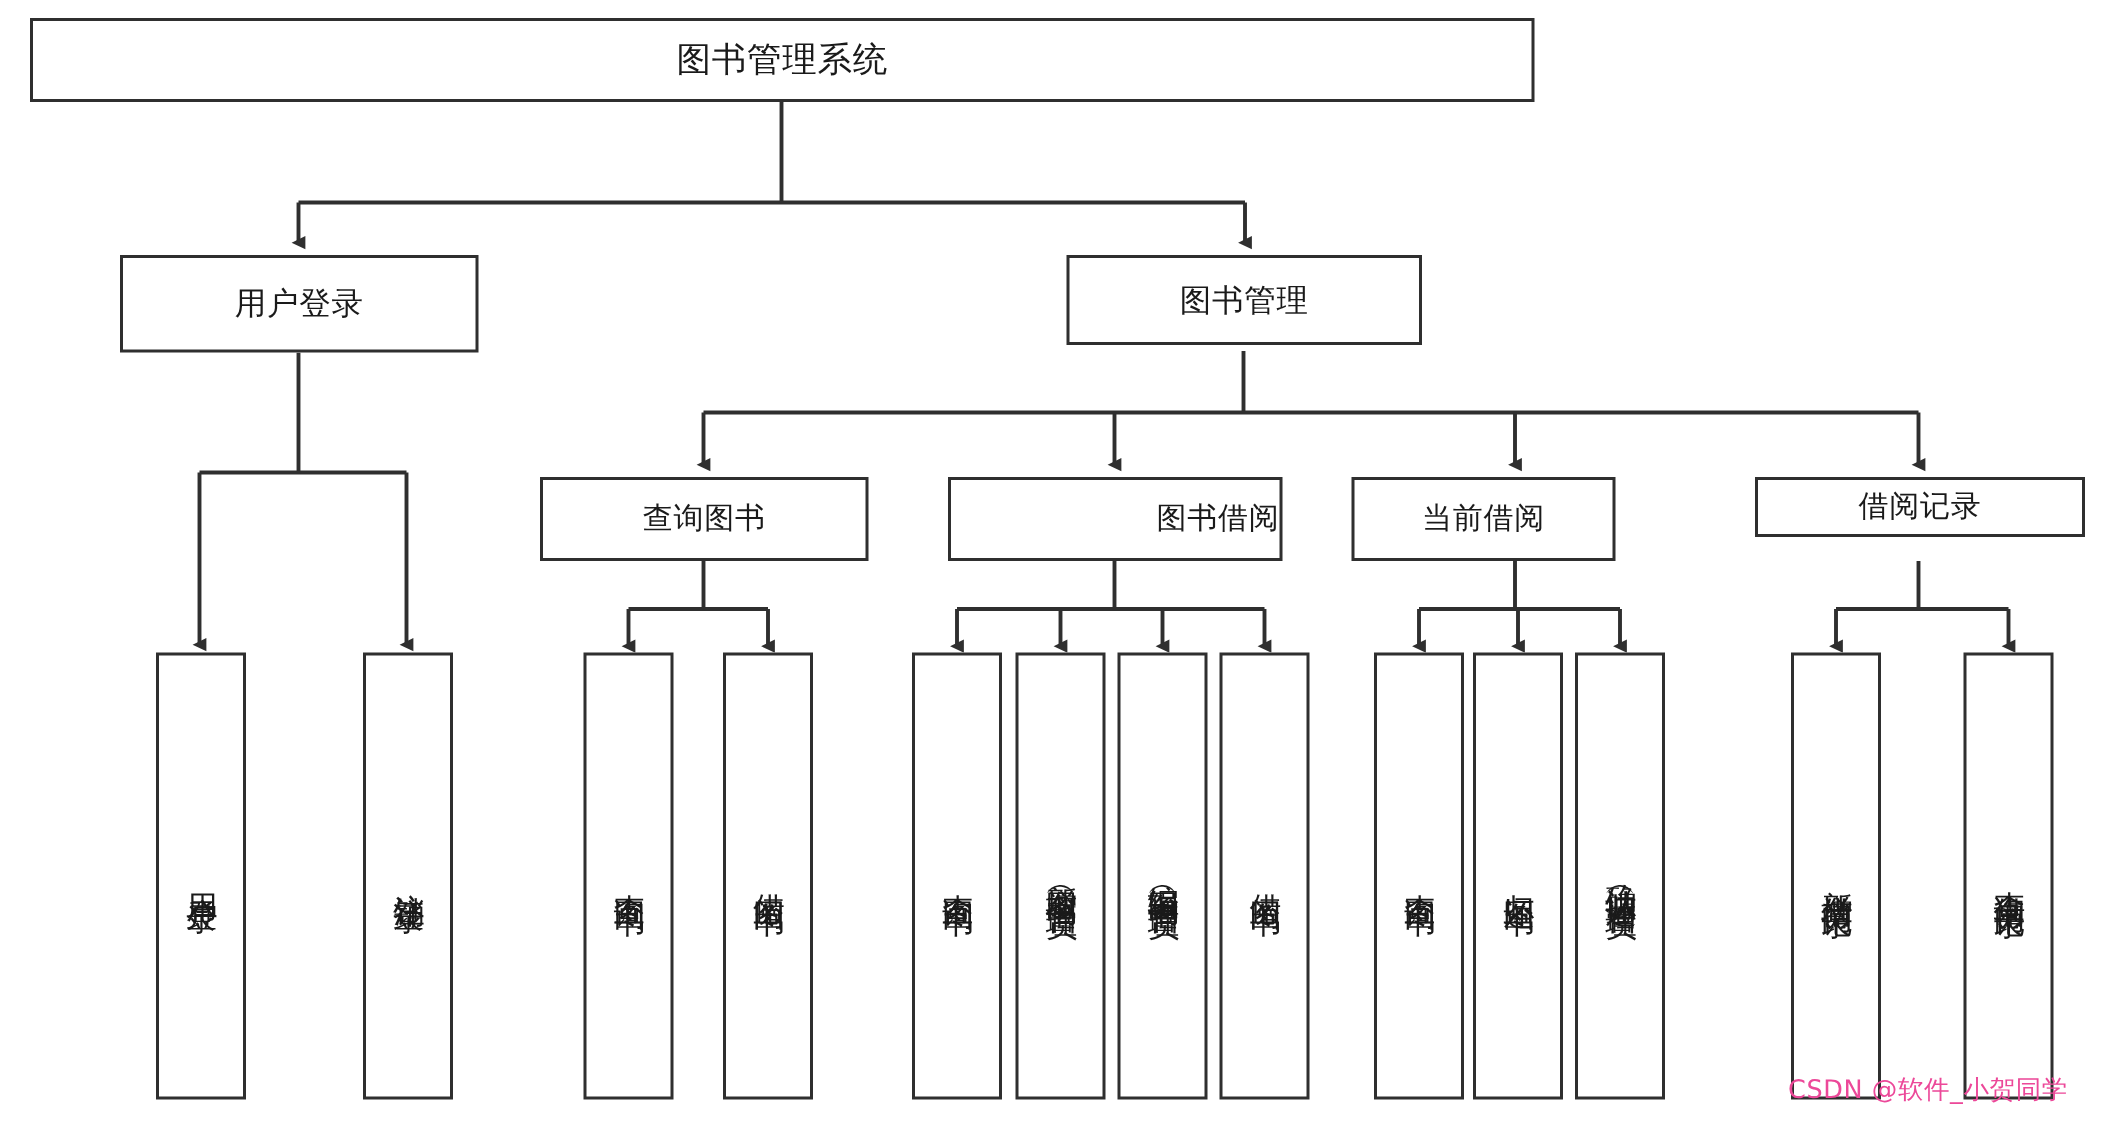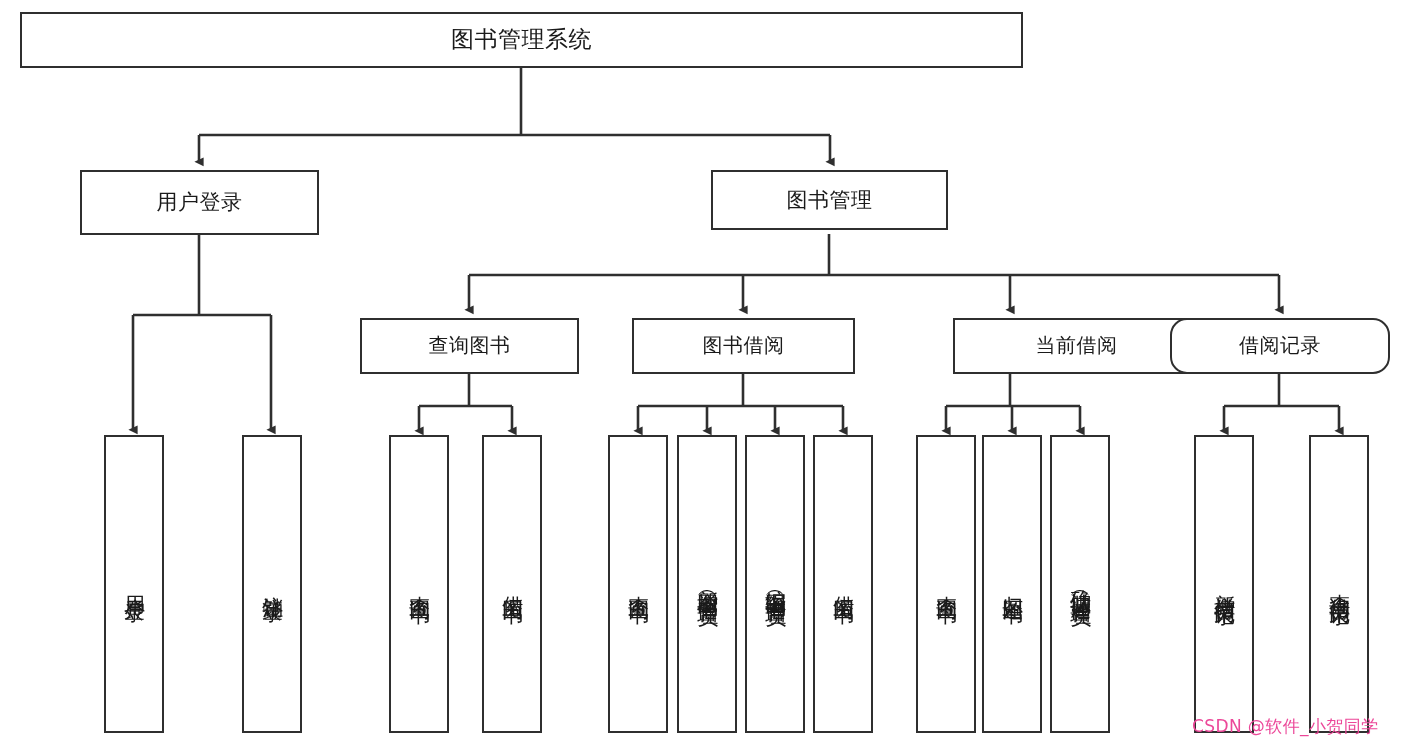--- a/index.html
+++ b/index.html
@@ -125,27 +125,27 @@
   <div class="node level2" style="left:80px; top:170px; width:239px; height:65px;">
     <span class="label">用户登录</span>
   </div>
   <div class="node level2" style="left:711px; top:170px; width:237px; height:60px;">
     <span class="label">图书管理</span>
   </div>
 
   <div class="node level3" style="left:360px; top:318px; width:219px; height:56px;">
     <span class="label">查询图书</span>
   </div>
-  <div class="node level3" style="left:632px; top:318px; width:223px; height:56px;">
+  <div class="node level3" style="left:632px; top:318px; width:223px; height:56px;justify-content:flex-end;">
     <span class="label">图书借阅</span>
   </div>
-  <div class="node level3" style="left:953px; top:318px; width:247px; height:56px;justify-content:center;">
+  <div class="node level3" style="left:901px; top:318px; width:176px; height:56px;justify-content:center;">
     <span class="label">当前借阅</span>
   </div>
-  <div class="node level3" style="left:1170px; top:318px; width:220px; height:56px;border-radius:17px;">
+  <div class="node level3" style="left:1170px; top:318px; width:220px; height:40px;">
     <span class="label">借阅记录</span>
   </div>
 
   <div class="node leaf" style="left:104px; top:435px; width:60px; height:298px;">
     <span class="label">用户登录</span>
   </div>
   <div class="node leaf" style="left:242px; top:435px; width:60px; height:298px;">
     <span class="label">注销登录</span>
   </div>
 

